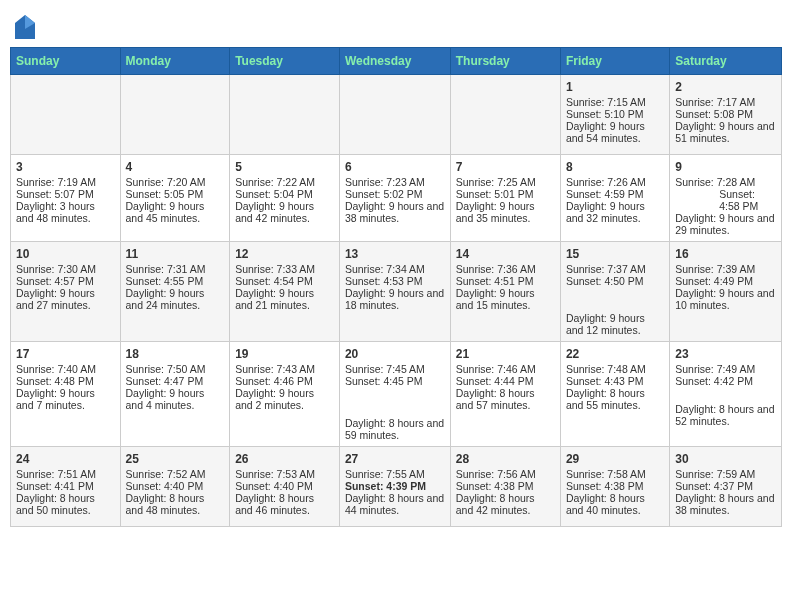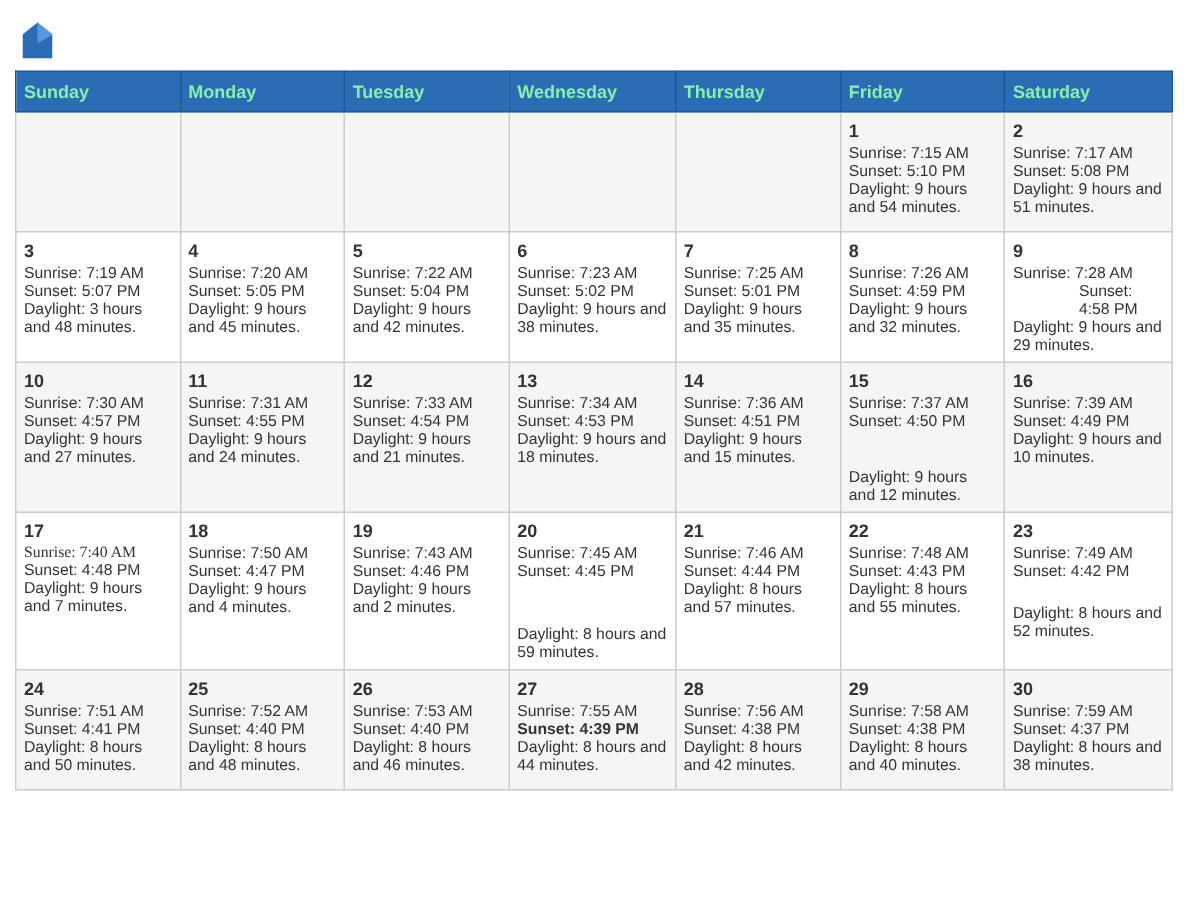--- a/index.html
+++ b/index.html
@@ -230,21 +230,21 @@
         <td>
           <span class="day-num">16</span>
           <span style="display: block;">Sunrise: 7:39 AM</span>
           <span style="display: block;">Sunset: 4:49 PM</span>
           <span style="display: block;">Daylight: 9 hours and 10 minutes.</span>
         </td>
       </tr>
       <tr>
         <td>
           <span class="day-num">17</span>
-          <span style="display: block; font-family: Liberation Serif, serif;">Sunrise: 7:40 AM</span>
+          <span style="display: block;">Sunrise: 7:40 AM</span>
           <span style="display: block;">Sunset: 4:48 PM</span>
           <span style="display: block;">Daylight: 9 hours and 7 minutes.</span>
         </td>
         <td>
           <span class="day-num">18</span>
           <span style="display: block;">Sunrise: 7:50 AM</span>
           <span style="display: block;">Sunset: 4:47 PM</span>
           <span style="display: block;">Daylight: 9 hours and 4 minutes.</span>
         </td>
         <td>

